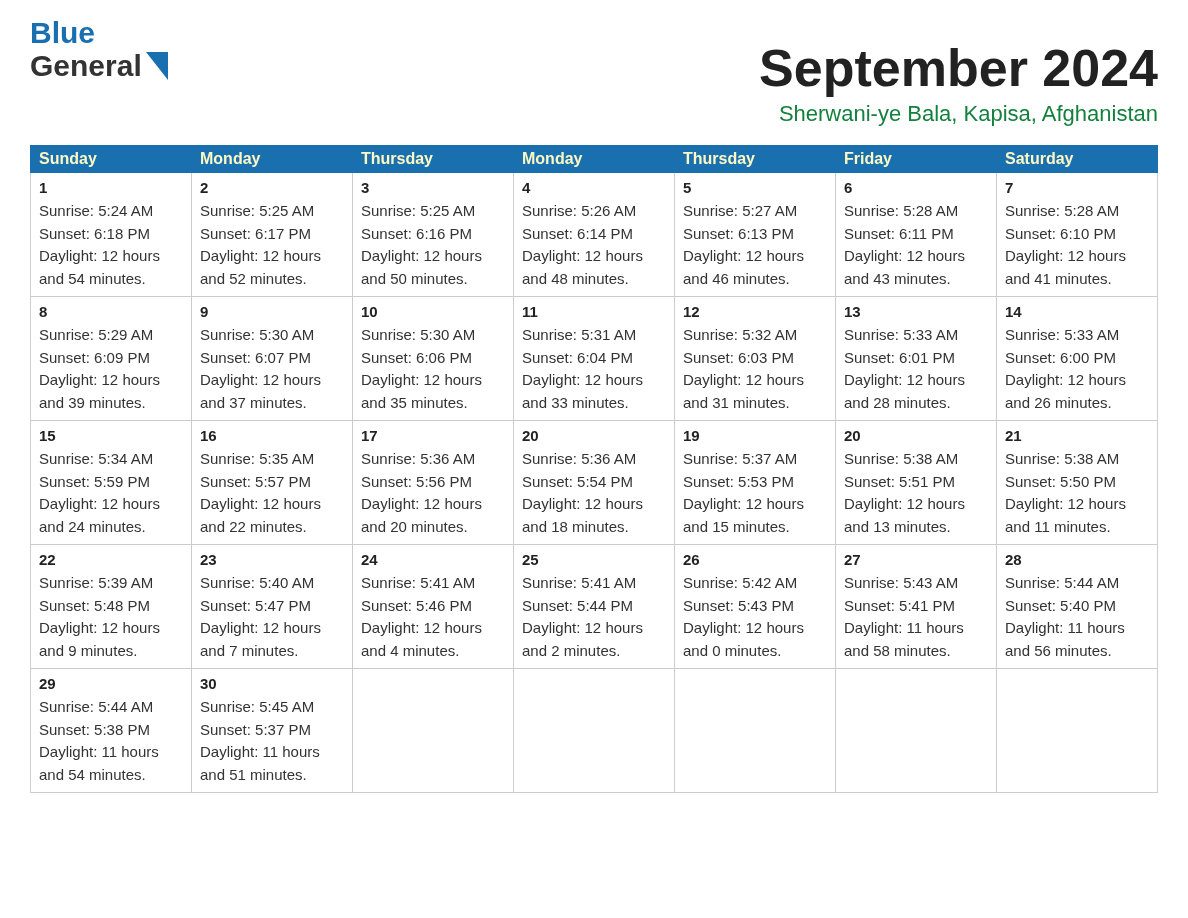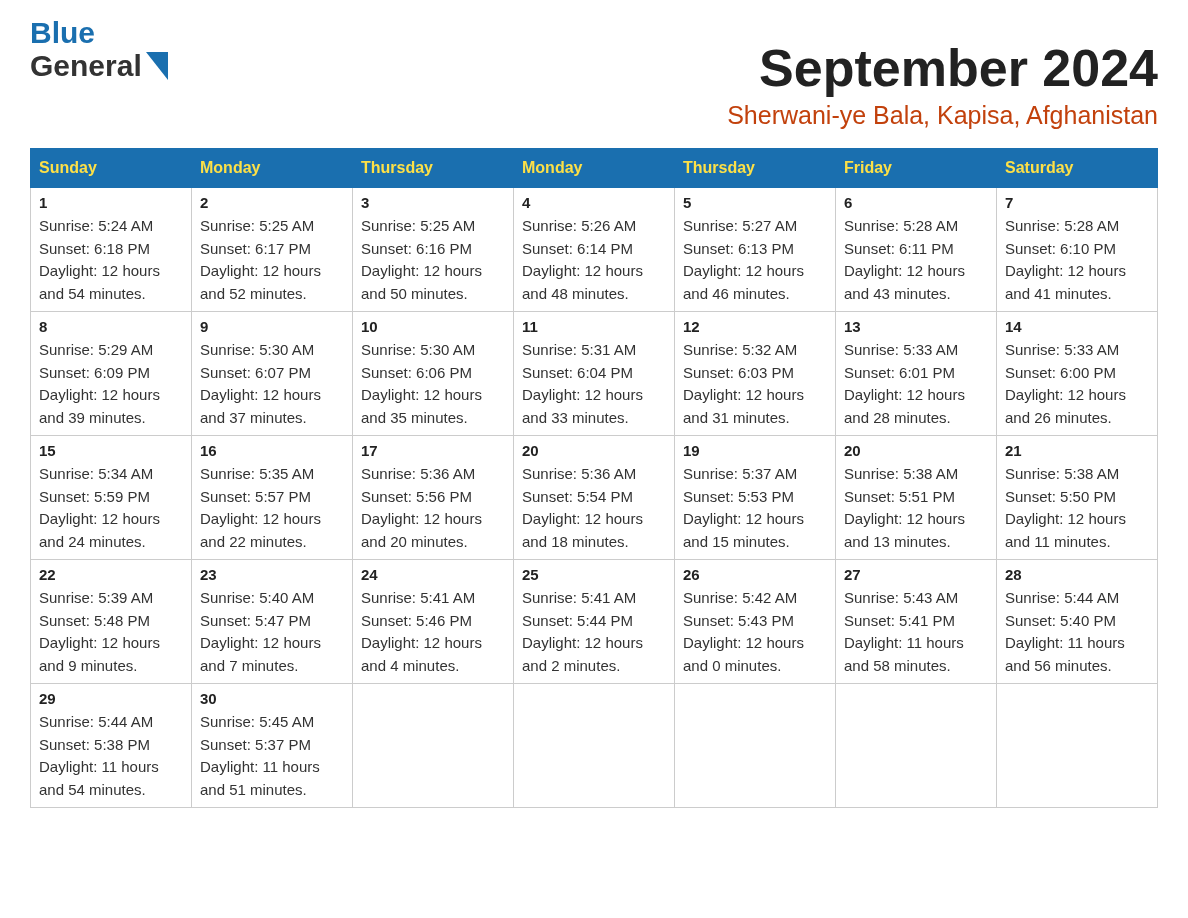--- a/index.html
+++ b/index.html
@@ -20,35 +20,35 @@
       text-align: right;
     }
     .month-title {
       font-size: 52px;
       font-weight: bold;
       color: #222;
       line-height: 1.1;
       margin-top: 20px;
     }
     .location {
-      font-size: 25px;
-      color: #c2410c;
+      font-size: 22px;
+      color: #15803d;
       margin-top: 4px;
     }
     .calendar {
       width: 100%;
       border-collapse: collapse;
       table-layout: fixed;
     }
     .calendar th {
       background: #1a6faf;
-      color: #fde047;
+      color: #fef9c3;
       font-size: 16px;
       font-weight: bold;
-      padding: 10px 8px;
+      padding: 4px 8px;
       text-align: left;
       border: 1px solid #1a6faf;
     }
     .calendar td {
       border: 1px solid #ccc;
       vertical-align: top;
       padding: 6px 8px;
       font-size: 13px;
       color: #333;
       height: 120px;

